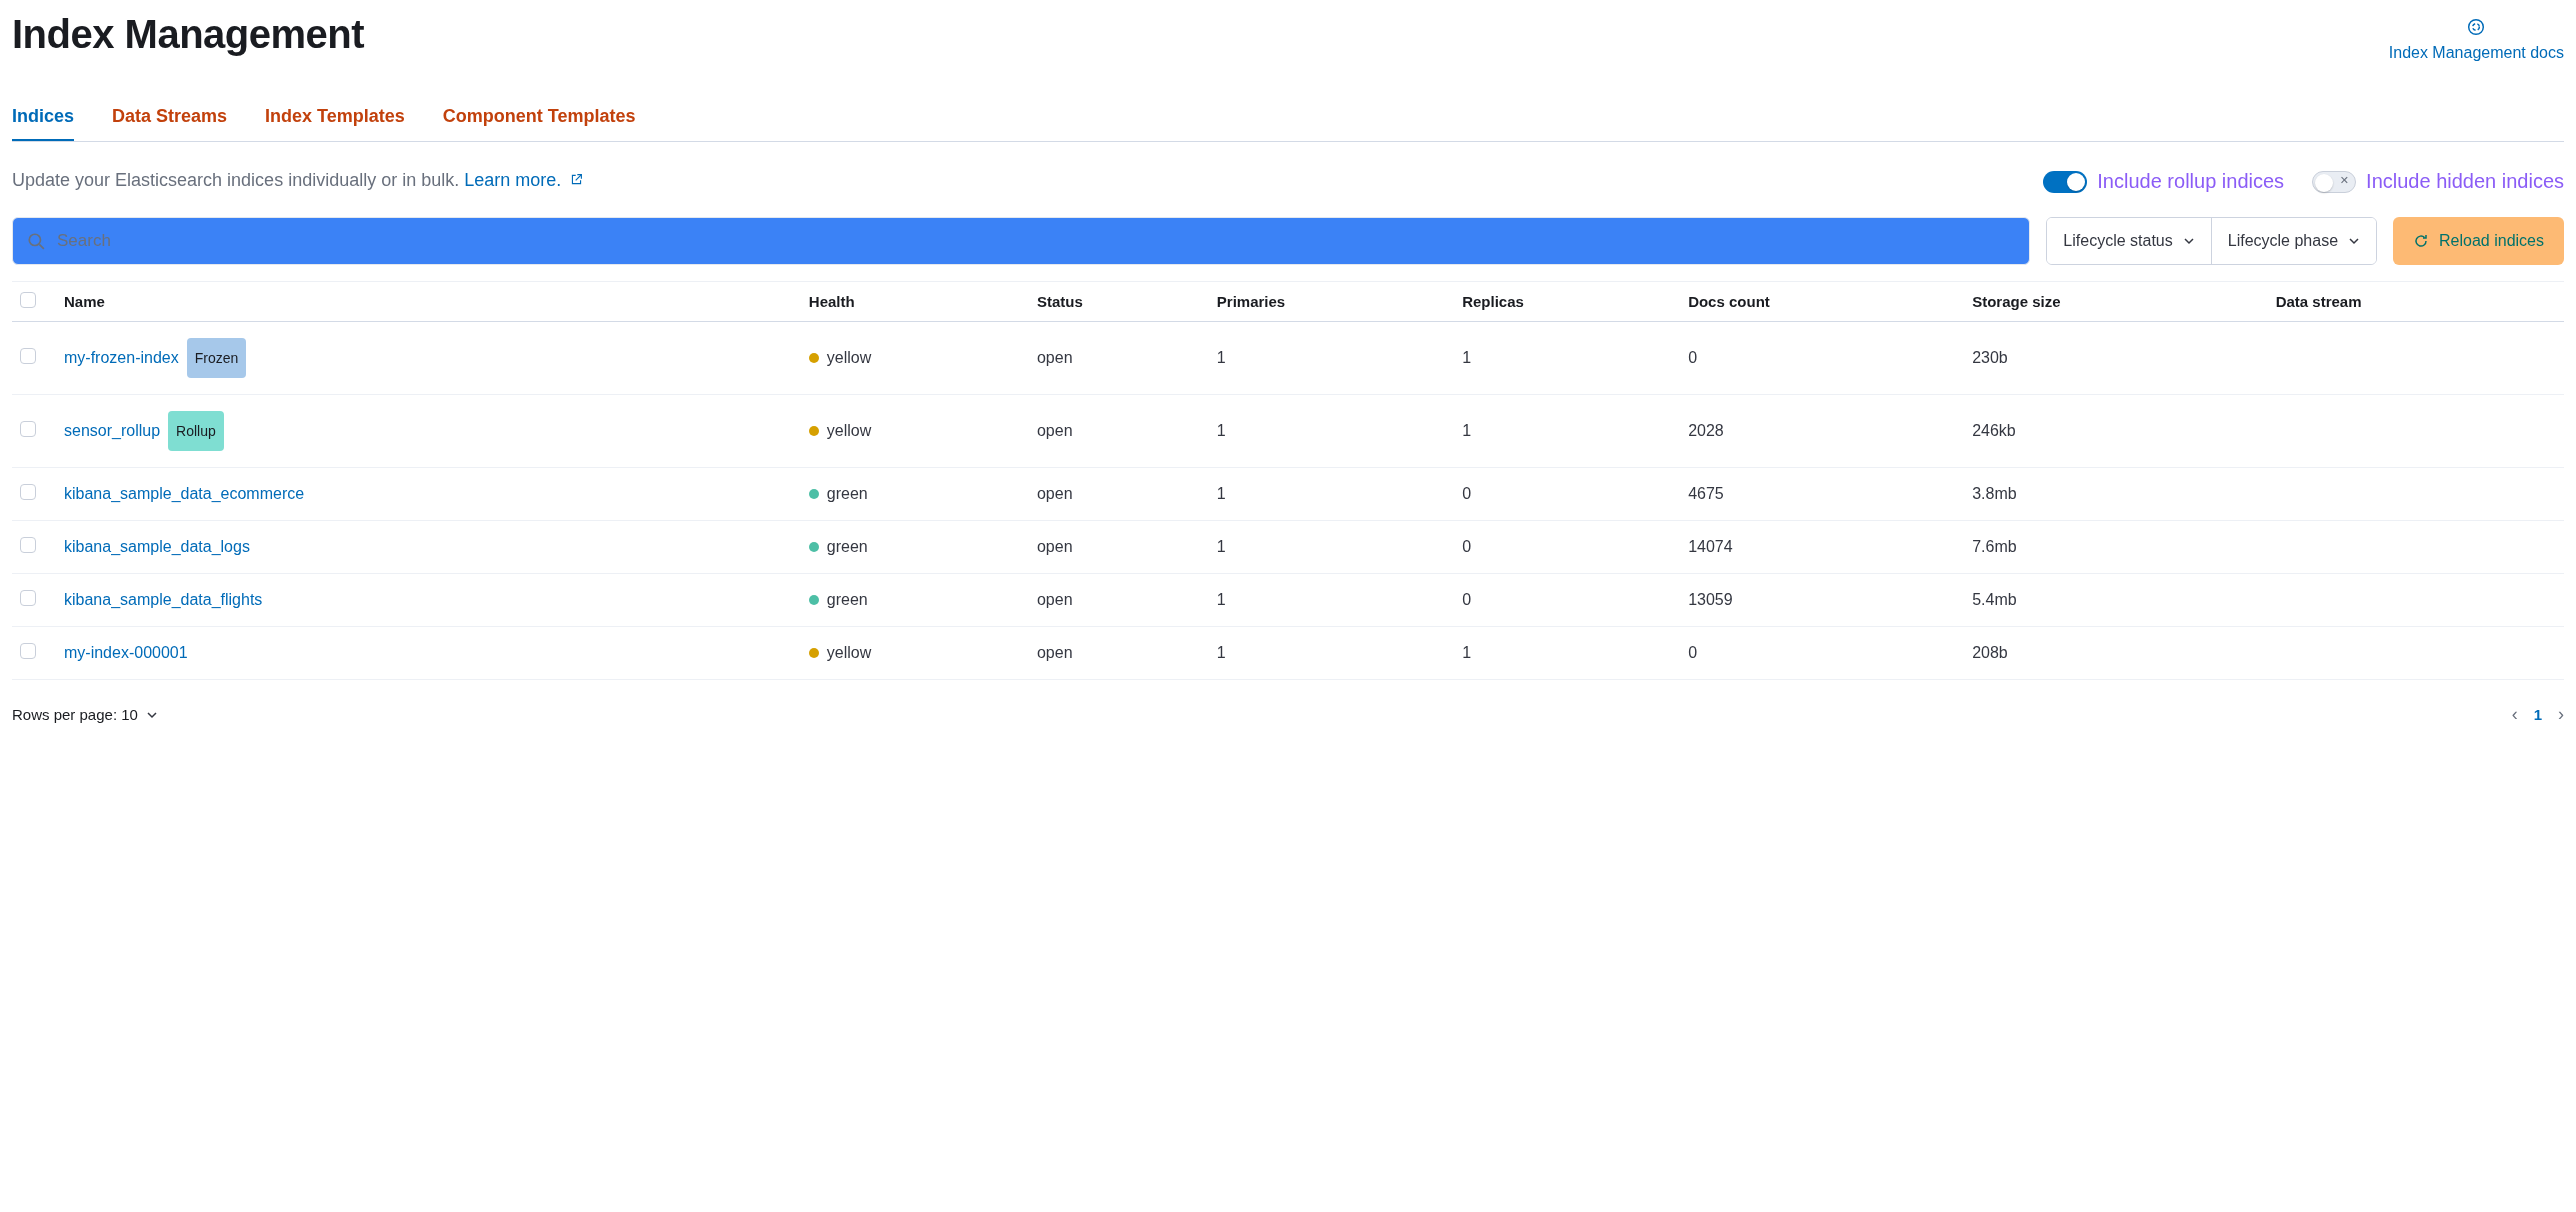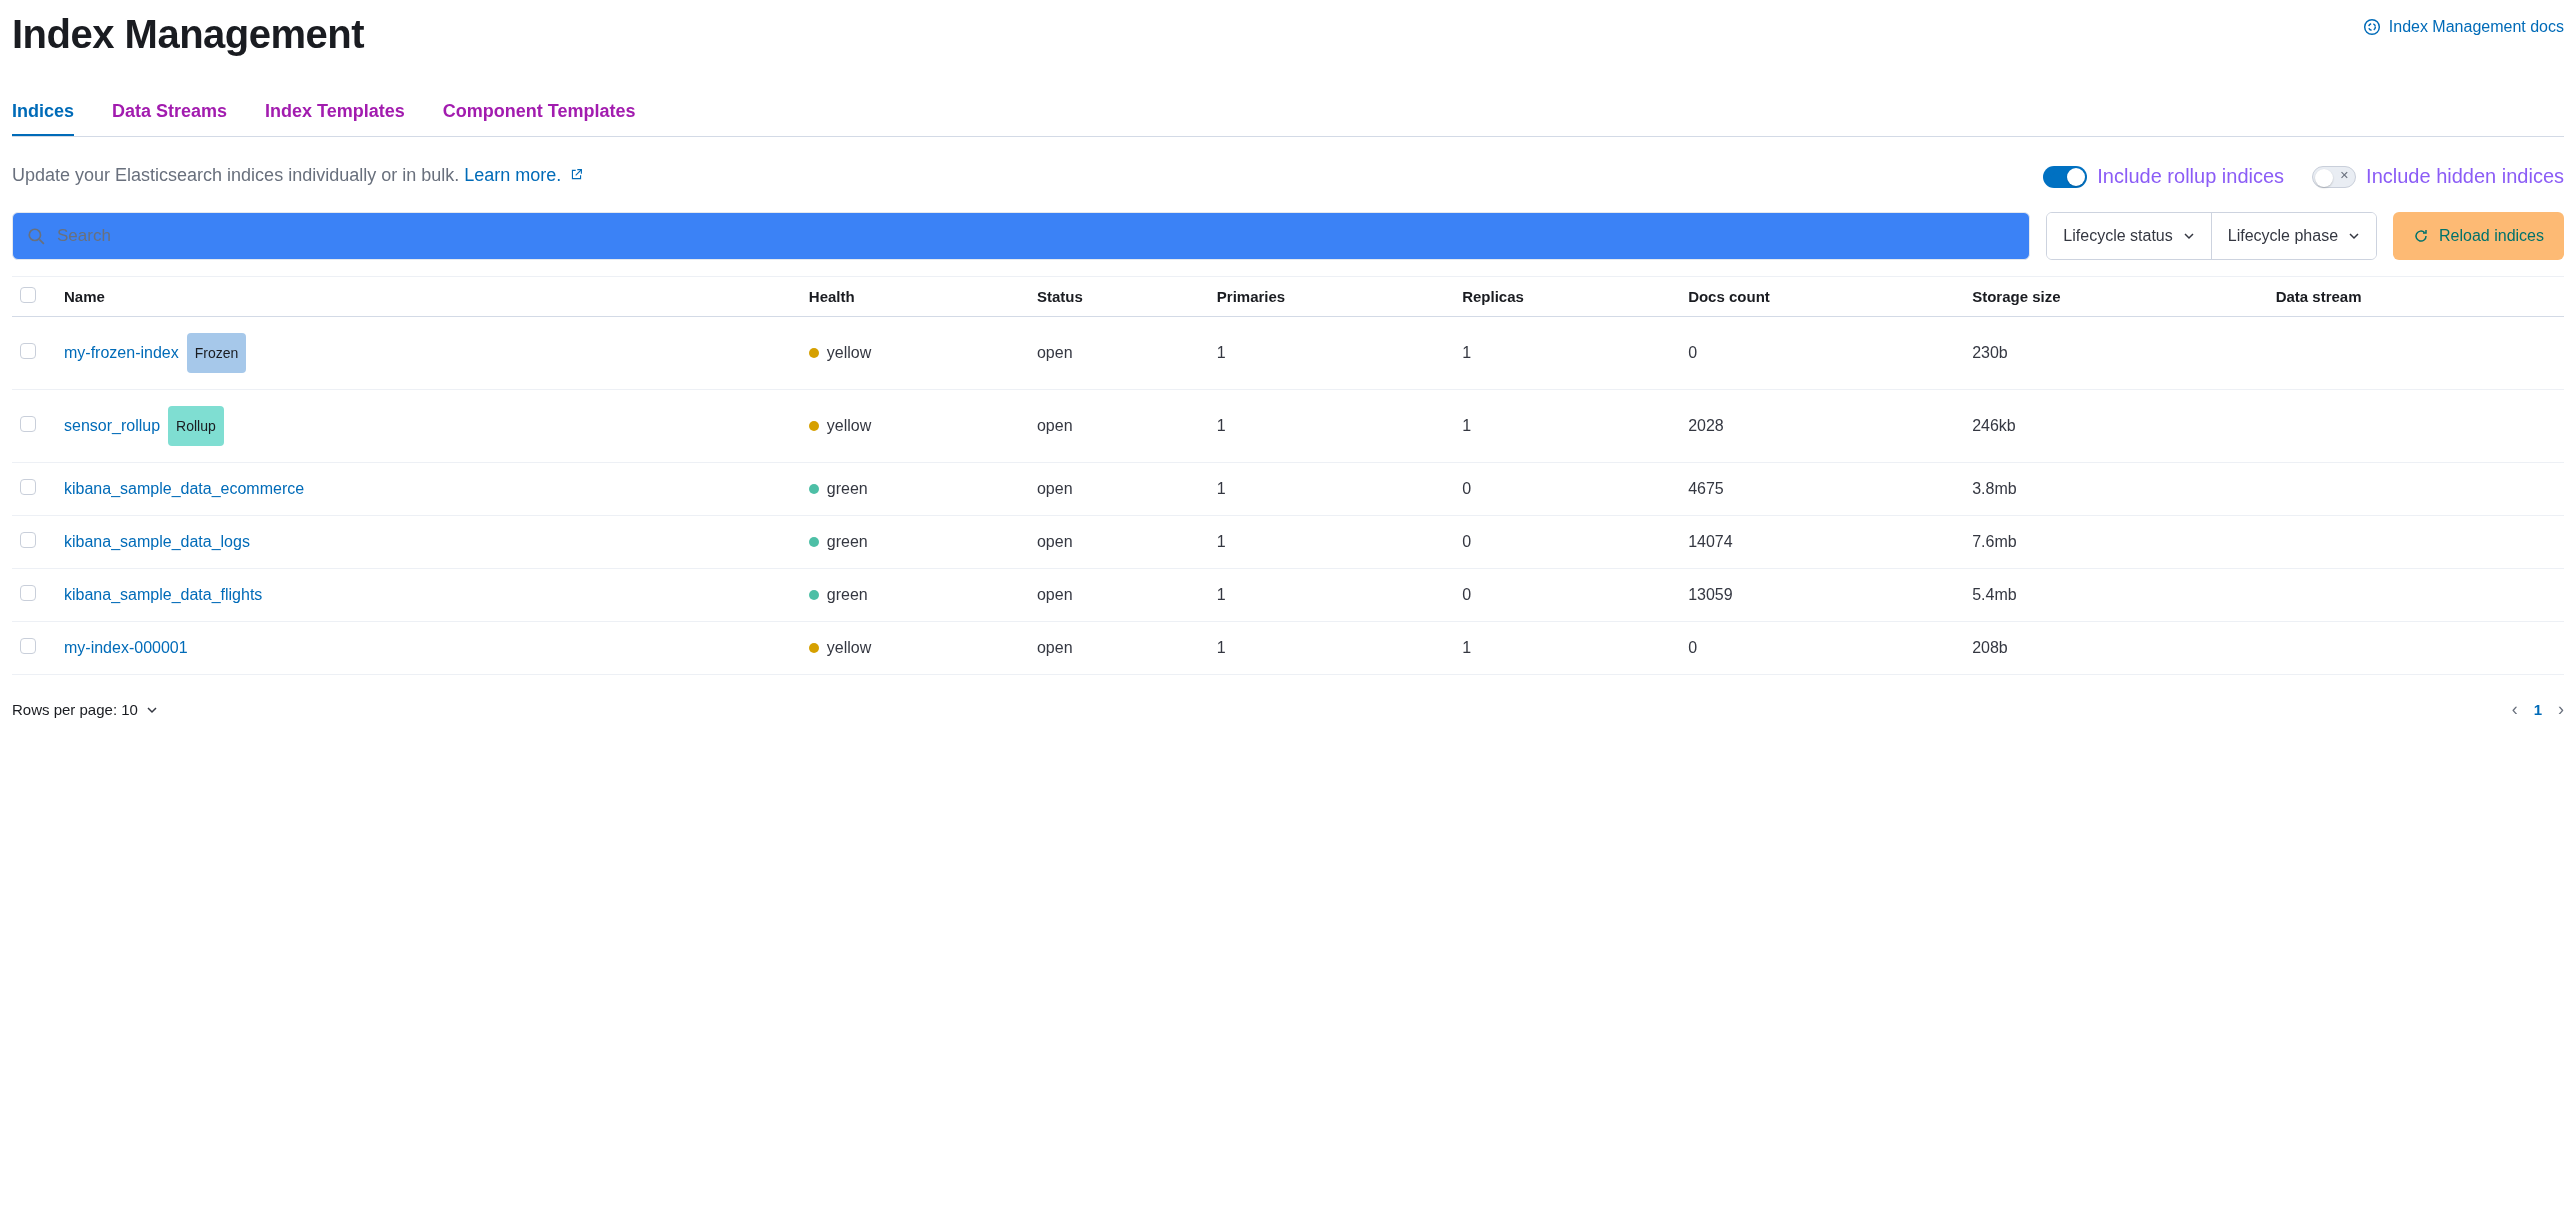--- a/index.html
+++ b/index.html
@@ -21,32 +21,33 @@
 }
 .docs-link {
   display: flex;
   align-items: center;
   gap: 8px;
   color: #006bb8;
   font-size: 16px;
   font-weight: 500;
   cursor: pointer;
   margin-top: 6px;
+  flex-direction: column;
 }
 .docs-link svg { width: 18px; height: 18px; }
 .tabs {
   display: flex;
   gap: 38px;
   margin-top: 44px;
   border-bottom: 1px solid #d3dae6;
 }
 .tab {
   font-size: 18px;
   font-weight: 600;
-  color: #a21caf;
+  color: #c2410c;
   padding-bottom: 12px;
   cursor: pointer;
   border-bottom: 2px solid transparent;
 }
 .tab.active {
   color: #006bb8;
   border-bottom-color: #006bb8;
 }
 .subheader-row {
   display: flex;

